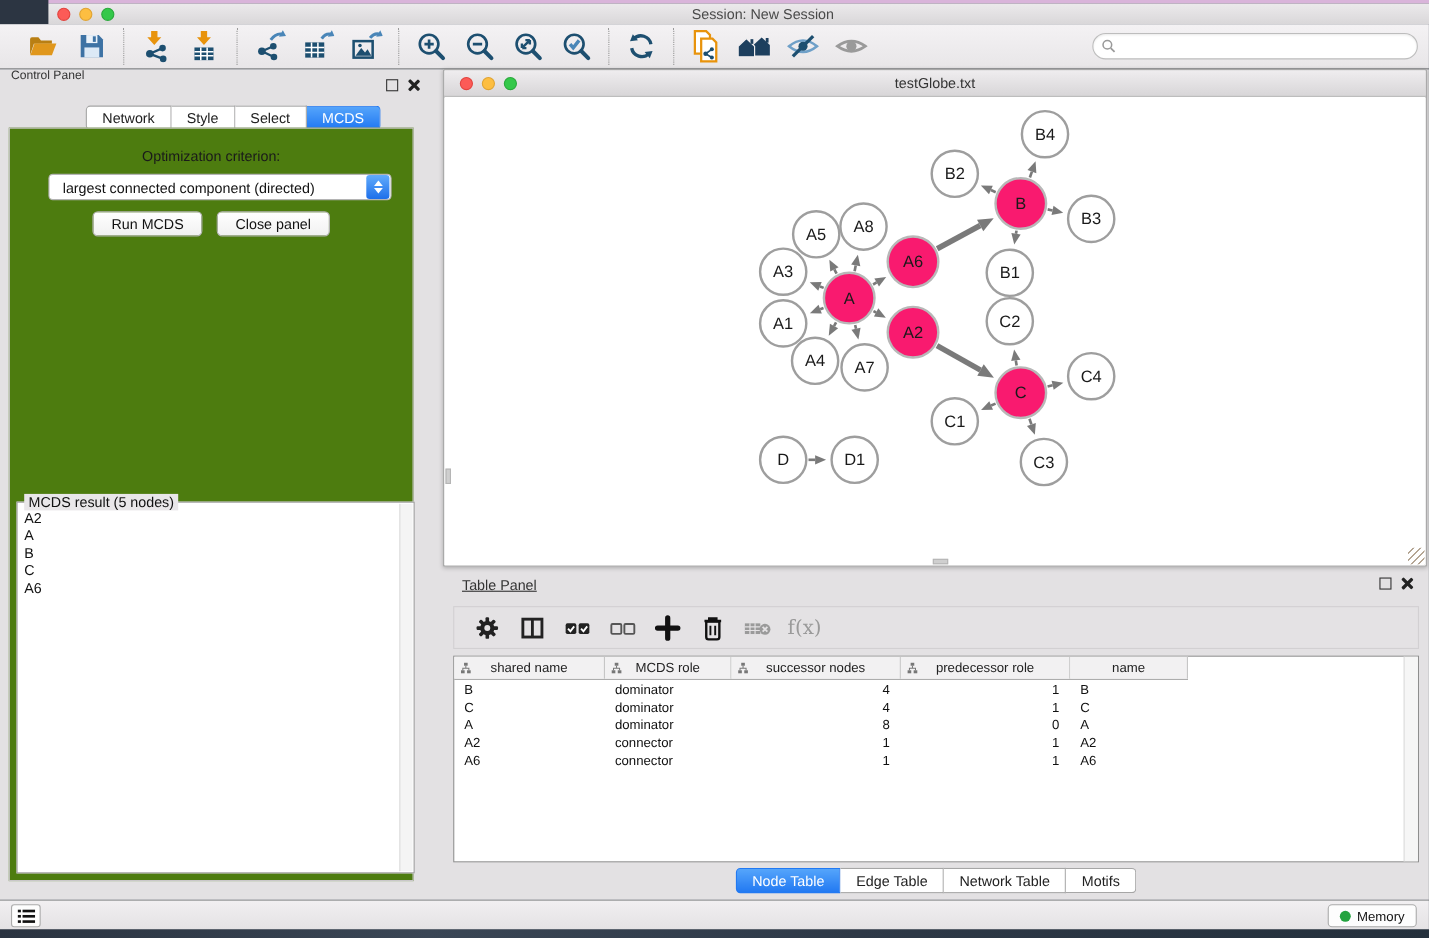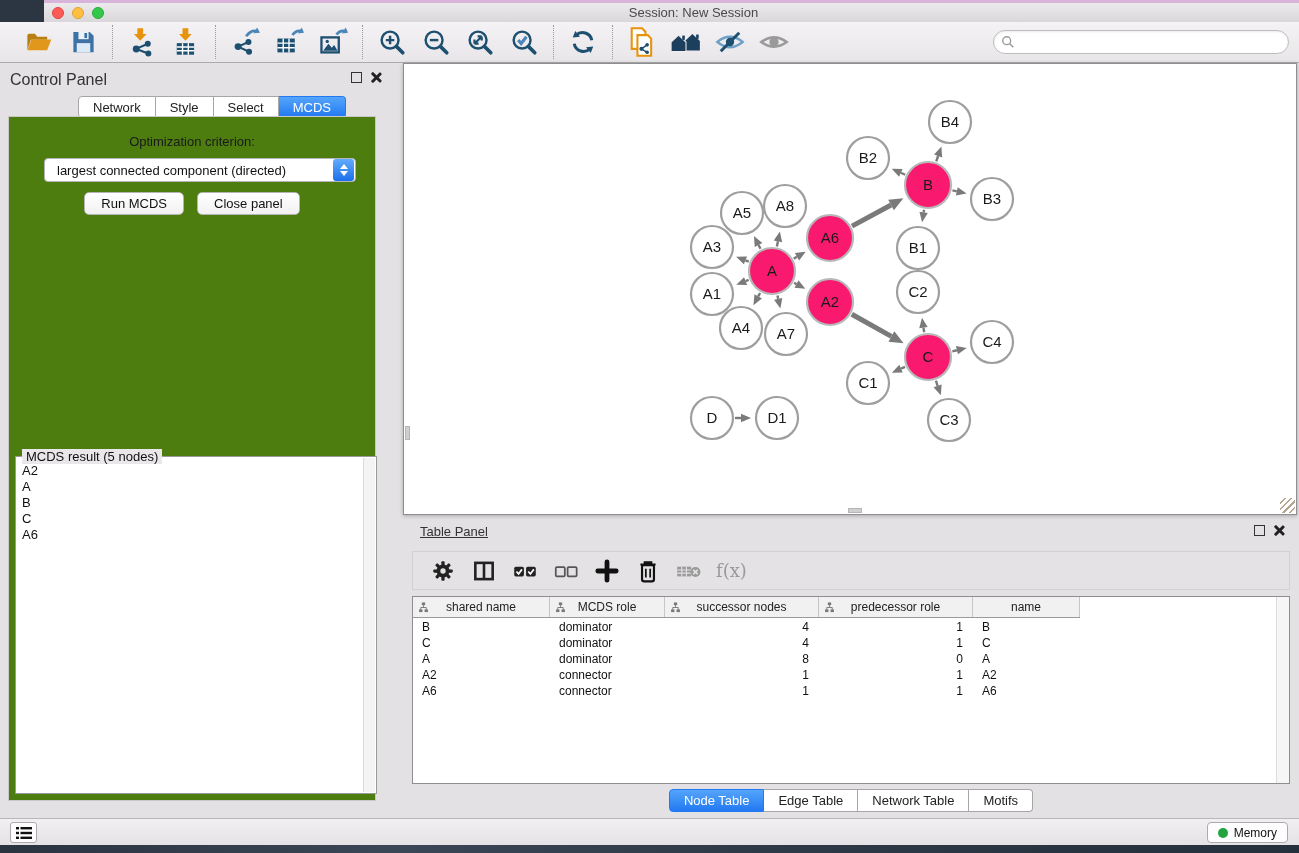--- a/index.html
+++ b/index.html
@@ -26,21 +26,21 @@
   .icon-btn svg { display:block; }
   .search-wrap { position:absolute; right:10px; top:8px; width:296px; height:24px; background:#fff;
     border:1px solid #BDBDBD; border-radius:12px; display:flex; align-items:center; padding-left:7px; box-shadow:inset 0 1px 2px rgba(0,0,0,.08); }
   .search-wrap input { border:none; outline:none; flex:1; height:20px; font-size:13px; background:transparent; }
 
   
   .workspace { position:absolute; left:0; top:63px; width:1299px; height:755px; background:#E3E1E3; }
 
   
   .control-panel { position:absolute; left:0; top:0; width:390px; height:755px; }
-  .panel-head { position:absolute; left:10px; top:8px; font-size:16px; color:#333; }
+  .panel-head { position:absolute; left:10px; top:0; font-size:11px; color:#333; }
   .win-btns { position:absolute; display:flex; gap:8px; align-items:center; }
   .cp-btns { right:8px; top:8px; }
   .float-box { width:11px; height:11px; border:1.6px solid #333; }
   .close-x { width:12px; height:12px; position:relative; }
   .close-x:before,.close-x:after { content:""; position:absolute; left:5px; top:0; width:2.6px; height:13px; background:#222; border-radius:1px; }
   .close-x:before { transform:rotate(45deg); } .close-x:after { transform:rotate(-45deg); }
 
   .cp-tabs { position:absolute; left:78px; top:33px; display:flex; height:22px; }
   .seg-tab { font-size:13px; color:#222; background:#fff; border:1px solid #A6A6A6; border-left:none;
     display:flex; align-items:center; justify-content:center; padding:0 14px; cursor:default; }
@@ -315,20 +315,28 @@
               <div class="result-item">B</div>
               <div class="result-item">C</div>
               <div class="result-item">A6</div>
             </div>
           <div class="result-scroll"></div>
         </div>
       </div>
     </div>
 
     <div class="net-window">
+      <div class="net-titlebar">
+        <div class="lights net-lights win-btns" style="position:absolute;">
+          <div class="light red"></div>
+          <div class="light yellow"></div>
+          <div class="light green"></div>
+        </div>
+        <div class="title">testGlobe.txt</div>
+      </div>
       <div class="net-canvas">
         <svg width="892" height="425" viewBox="0 0 892 425">
             <line x1="344.65634706744873" y1="190.94840029081132" x2="341.61486022287374" y2="192.11430358123172" stroke="#7A7A7A" stroke-width="2.4"></line>
             <polygon points="332.2773990498533,195.69366369755625 340.0936321734358,188.14588258269802 343.13608827231167,196.08272457976543" fill="#7A7A7A"></polygon>
             <line x1="344.7880827278685" y1="172.7152330911474" x2="341.4251608718693" y2="171.37006434874775" stroke="#7A7A7A" stroke-width="2.4"></line>
             <polygon points="332.1403939630167,167.6561575852067 343.00357124637424,167.4240384124854 339.8467504973644,175.3160902850101" fill="#7A7A7A"></polygon>
             <line x1="356.0557013272504" y1="203.96209755957184" x2="354.1997900887594" y2="207.37457951421652" stroke="#7A7A7A" stroke-width="2.4"></line>
             <polygon points="349.42207061965956,216.15941853804526 350.4662335036322,205.3440487398491 357.9333466738866,209.40511028858396" fill="#7A7A7A"></polygon>
             <line x1="356.51442702815586" y1="159.79455892110127" x2="354.53922507945555" y2="155.97583515361416" stroke="#7A7A7A" stroke-width="2.4"></line>
             <polygon points="349.9449958907179,147.09365872205467 358.31415006286835,154.02328774840066 350.76430009604275,157.92838255882765" fill="#7A7A7A"></polygon>

